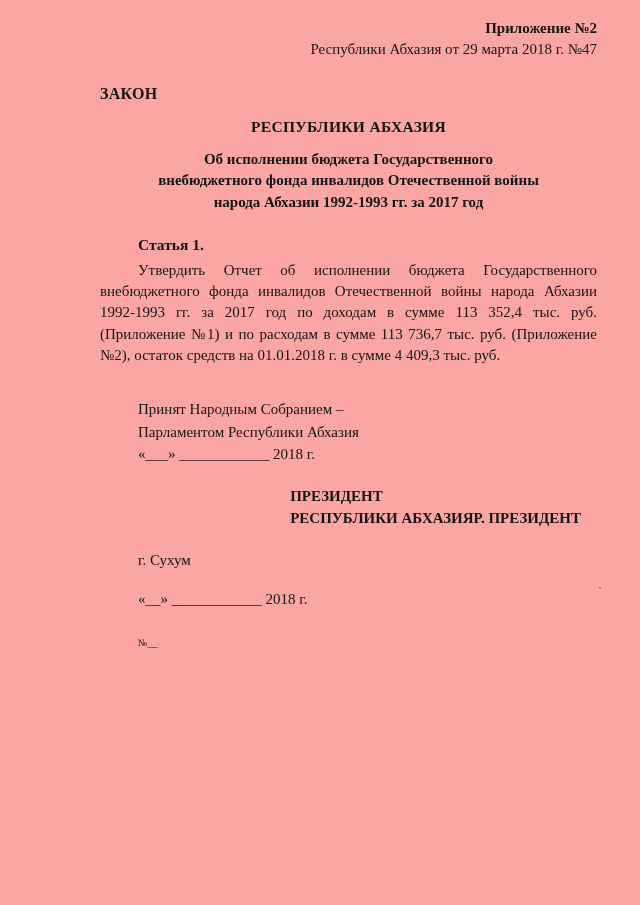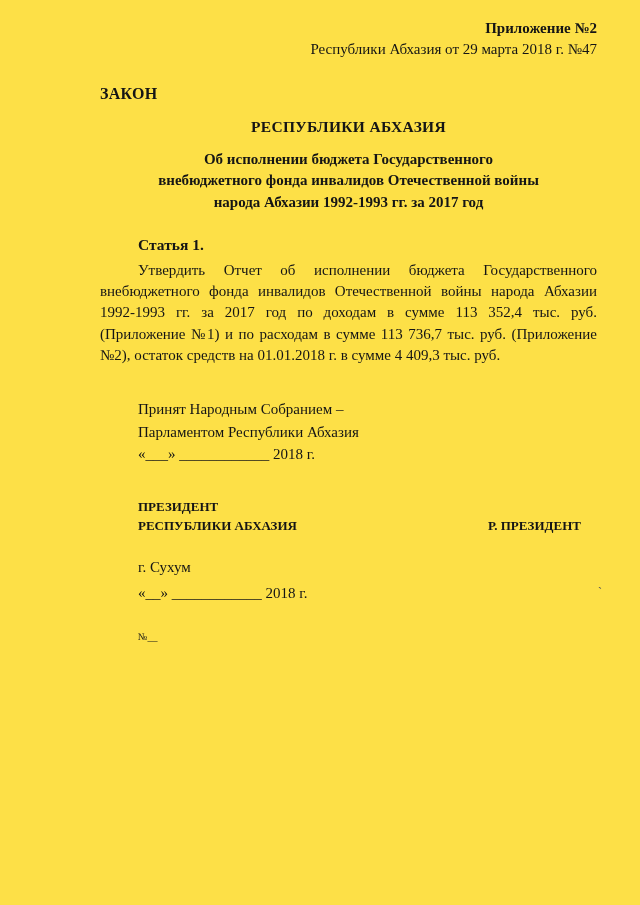--- a/index.html
+++ b/index.html
@@ -1,21 +1,21 @@
 <!DOCTYPE html>
 <html><head>
 <meta charset="utf-8">
 <style>
   * { margin: 0; padding: 0; box-sizing: border-box; }
   html, body { background: #e8e8e8; }
   .page {
     width: 640px;
     height: 905px;
     margin: 0 auto;
-    background: #fde047;
+    background: #fca5a5;
     font-family: "Liberation Serif", serif;
     color: #151515;
     padding: 18px 43px 0 100px;
     position: relative;
     overflow: hidden;
   }
   .bold { font-weight: bold; }
 
   .header-block {
     text-align: right;
@@ -57,32 +57,32 @@
   }
 
   .adoption {
     margin-top: 32px;
     padding-left: 38px;
     font-size: 15px;
     line-height: 1.5;
   }
 
   .signature-row {
-    margin-top: 32px;
+    margin-top: 20px;
     padding-left: 38px;
     display: flex;
-    justify-content: space-between;
+    justify-content: flex-end;
     align-items: flex-end;
-    font-size: 13px;
+    font-size: 15px;
     line-height: 1.45;
   }
   .sig-right { padding-right: 16px; }
 
   .footer-city   { margin-top: 23px; padding-left: 38px; font-size: 15px; }
-  .footer-date   { margin-top: 9px;  padding-left: 38px; font-size: 15px; }
+  .footer-date   { margin-top: 22px;  padding-left: 38px; font-size: 15px; }
   .footer-number { margin-top: 29px; padding-left: 38px; font-size: 10px; }
 
   .artifact {
     position: absolute;
     right: 38px;
     top: 585px;
     font-size: 12px;
     color: #555;
   }
 </style>

